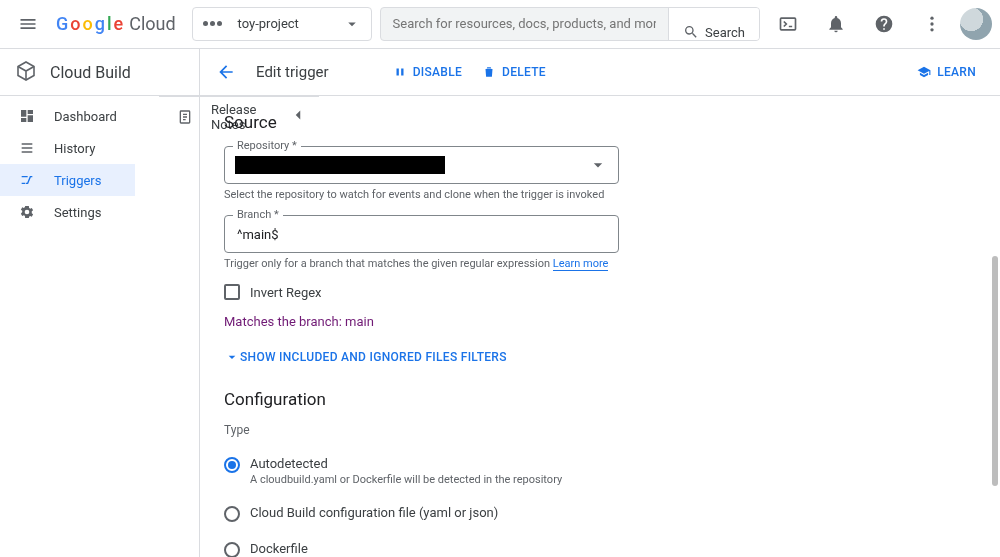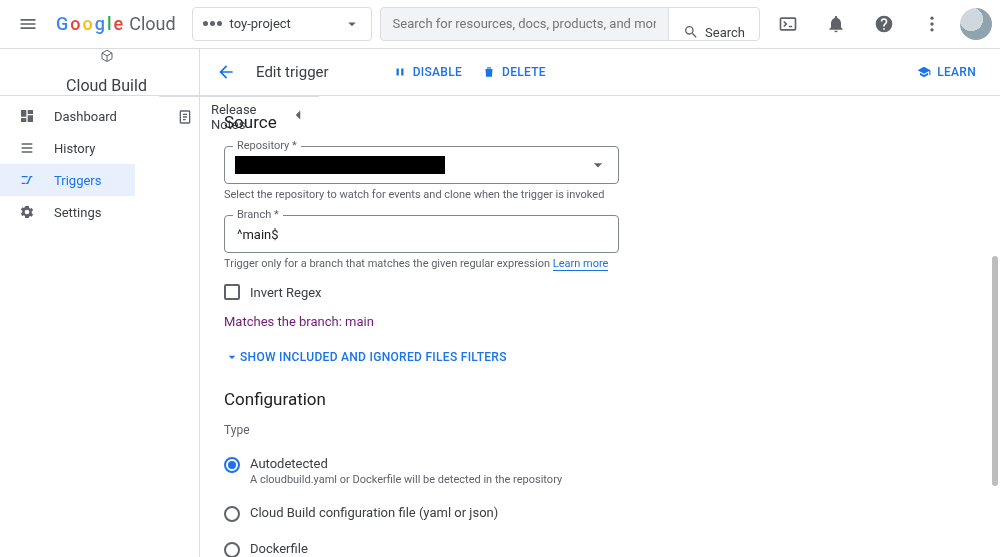--- a/index.html
+++ b/index.html
@@ -20,32 +20,32 @@
   .iconbtn{width:40px;height:40px;display:flex;align-items:center;justify-content:center;border-radius:50%;cursor:pointer;color:#5f6368;}
   .iconbtn svg{width:20px;height:20px;}
   .logo{display:flex;align-items:center;gap:2px;font-size:18px;margin-right:8px;}
   .logo .g1{color:#4285F4;font-weight:500;}
   .logo .g2{color:#EA4335;font-weight:500;}
   .logo .g3{color:#FBBC05;font-weight:500;}
   .logo .g4{color:#4285F4;font-weight:500;}
   .logo .g5{color:#34A853;font-weight:500;}
   .logo .g6{color:#EA4335;font-weight:500;}
   .logo .cloud{color:#5f6368;font-weight:400;margin-left:4px;}
-  .project-picker{display:flex;align-items:center;height:34px;border:1px solid var(--border);border-radius:4px;padding:0 10px;min-width:180px;gap:8px;cursor:pointer;background:#fff;}
+  .project-picker{display:flex;align-items:center;height:34px;border:1px solid var(--border);border-radius:4px;padding:0 10px;min-width:180px;gap:16px;cursor:pointer;background:#fff;}
   .project-picker .dots{display:flex;gap:2px;}
   .project-picker .dots span{width:5px;height:5px;border-radius:50%;background:#5f6368;display:inline-block;}
   .project-picker .name{font-size:13px;color:#3c4043;flex:1;}
   .searchbox{flex:1;display:flex;align-items:stretch;height:34px;border:1px solid var(--border);border-radius:4px;overflow:hidden;background:#f1f3f4;}
   .searchbox input{flex:1;border:none;background:transparent;padding:0 12px;font-size:13px;color:#3c4043;outline:none;}
   .searchbox .sbtn{display:flex;align-items:flex-end;gap:6px;padding:0 14px;border-left:1px solid var(--border);background:#fff;font-size:13px;color:#3c4043;cursor:pointer;}
   .avatar{width:32px;height:32px;border-radius:50%;background:radial-gradient(circle at 35% 35%,#cfd8dc 0 40%,#90a4ae 41% 100%);cursor:pointer;}
 
   
   .subhead{height:48px;border-top:1px solid var(--border);border-bottom:1px solid var(--border);display:flex;align-items:stretch;}
-  .product{display:flex;align-items:center;gap:12px;width:200px;padding-left:14px;border-right:1px solid var(--border);flex-direction:column;}
+  .product{display:flex;align-items:center;gap:12px;width:200px;padding-left:14px;border-right:1px solid var(--border);}
   .product .picon{width:24px;height:24px;color:#5f6368;}
   .product .ptitle{font-size:16px;color:#3c4043;}
   .subhead .pageactions{flex:1;display:flex;align-items:center;padding:0 16px;gap:20px;}
   .backbtn{color:var(--blue);cursor:pointer;display:flex;align-items:center;}
   .pagetitle{font-size:15px;color:#3c4043;}
   .ablue{color:var(--blue);font-size:12px;letter-spacing:.3px;font-weight:500;display:flex;align-items:center;gap:6px;cursor:pointer;}
   .ablue svg{width:14px;height:14px;}
   .learn{margin-left:auto;margin-right:8px;}
 
   

